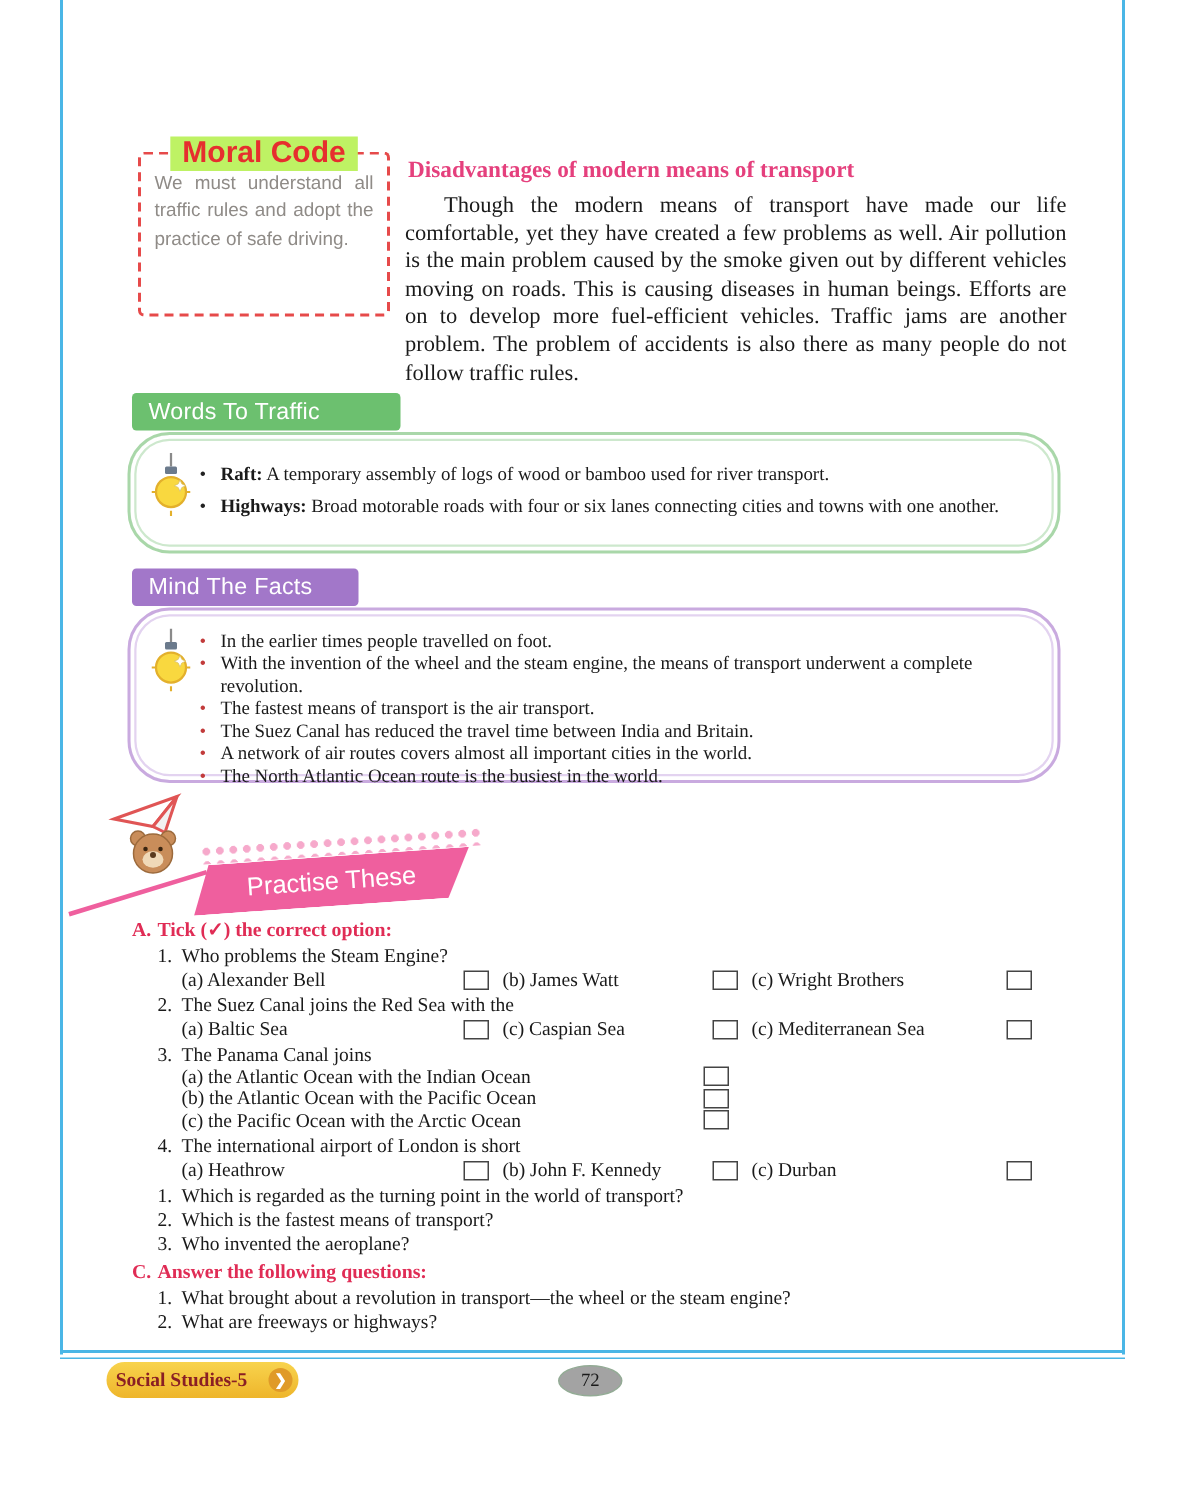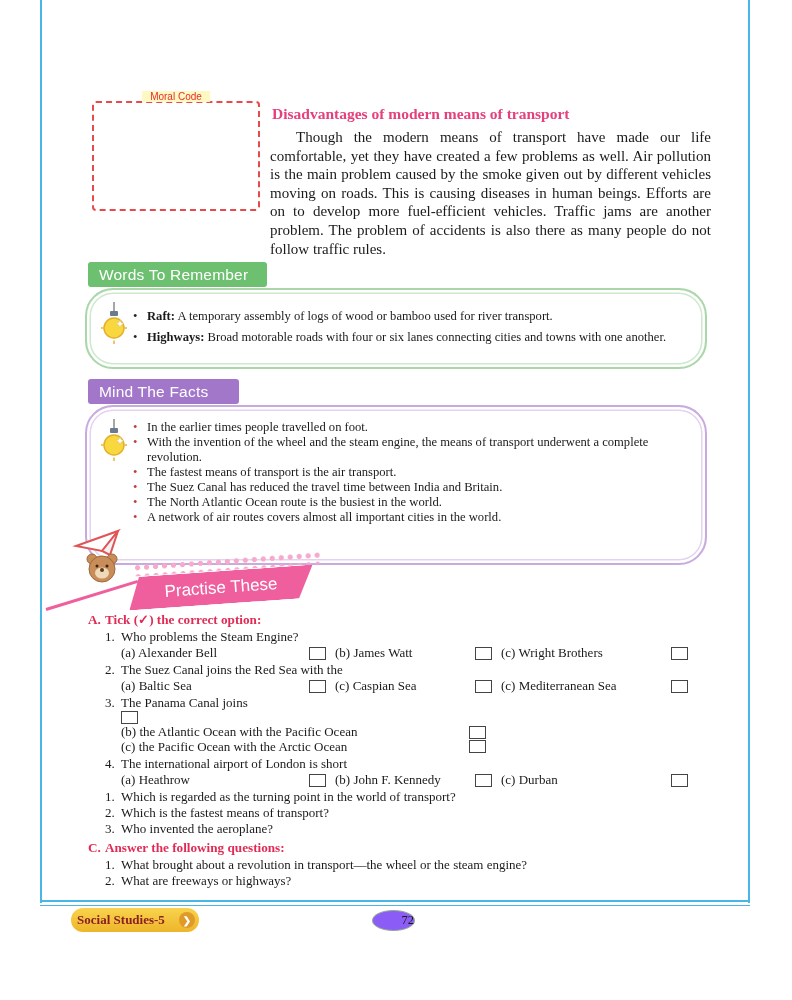--- a/index.html
+++ b/index.html
@@ -10,22 +10,22 @@
   
   .vline { position:absolute; top:0; width:2px; height:903px; background:#4ab6e6; }
   .vline.left { left:40px; } .vline.right { left:748px; }
   .hline { position:absolute; left:40px; width:710px; background:#4ab6e6; }
   .hline.h1 { top:900px; height:2px; } .hline.h2 { top:905px; height:1px; }
 
   
   .moral-box { position:absolute; left:92px; top:101px; width:168px; height:110px;
     border:2px dashed #e64a4a; border-radius:4px; box-sizing:border-box; }
   .moral-title { position:absolute; top:-12px; left:50%; transform:translateX(-50%);
-    background:#fef9c3; padding:0 8px; font-family:"Liberation Sans",sans-serif;
-    font-weight:normal; font-size:10px; color:#e62e2e; white-space:nowrap; }
+    background:#bef264; padding:0 8px; font-family:"Liberation Sans",sans-serif;
+    font-weight:bold; font-size:20px; color:#e62e2e; white-space:nowrap; }
   .moral-text { padding:10px 9px 6px; font-family:"Liberation Sans",sans-serif;
     font-size:12.6px; color:#8f8b87; line-height:1.45; text-align:justify; }
 
   
   .lesson-heading { position:absolute; left:272px; top:105px; width:440px;
     font-weight:bold; font-size:15.5px; color:#e5407d; }
   .lesson-para { position:absolute; left:270px; top:128px; width:441px;
     font-size:15px; line-height:18.6px; text-align:justify; text-indent:26px; }
 
   
@@ -33,21 +33,21 @@
     font-size:15.5px; display:flex; align-items:center; padding-left:11px;
     box-sizing:border-box; border-radius:3px; letter-spacing:.2px; }
   .wtr-banner { left:88px; top:262px; width:179px; height:25px; background:#6cc06f; }
   .mtf-banner { left:88px; top:379px; width:151px; height:25px; background:#a277c9; }
 
   
   .info-box { position:absolute; left:85px; width:622px; border-radius:28px;
     box-sizing:border-box; background:#fff; }
   .wtr-box { top:288px; height:81px; border:2px solid #a9d7a9;
     box-shadow: inset 0 0 0 2.5px #fff, inset 0 0 0 4px #cde8cd; }
-  .mtf-box { top:405px; height:160px; border:2px solid #c9aadf;
+  .mtf-box { top:405px; height:117px; border:2px solid #c9aadf;
     box-shadow: inset 0 0 0 2.5px #fff, inset 0 0 0 4px #e3d3f0; }
   .bulb { position:absolute; left:14px; top:12px; }
   .wtr-list { position:absolute; left:44px; top:19px; right:14px; font-size:12.6px; }
   .w-item { position:relative; padding-left:16px; margin-bottom:6px; }
   .w-item::before { content:"\2022"; position:absolute; left:2px; color:#222; }
   .term { font-weight:bold; }
   .mtf-list { position:absolute; left:44px; top:13px; right:16px; font-size:12.6px; line-height:14.6px; }
   .m-item { position:relative; padding-left:16px; margin-bottom:.5px; }
   .m-item::before { content:"\2022"; position:absolute; left:2px; color:#c23b3b; }
 
@@ -83,42 +83,43 @@
   
   .footer-badge { position:absolute; left:71px; top:908px; width:128px; height:24px;
     background:linear-gradient(#f8d34d,#eeb52b); border-radius:12px;
     display:flex; align-items:center; justify-content:center; padding-right:28px;
     box-sizing:border-box; font-size:13px; font-weight:bold; color:#8a1f24; }
   .badge-arrow { position:absolute; right:4px; top:4px; width:16px; height:16px;
     border-radius:50%; background:#e09a28; color:#fff; font-size:10px;
     display:flex; align-items:center; justify-content:center; }
   .badge-arrow::before { content:"\276F"; }
   .page-oval { position:absolute; left:372px; top:910px; width:43px; height:21px;
-    background:#8b5cf6; border:1.5px solid #93ab95; border-radius:50%;
-    display:flex; align-items:center; justify-content:flex-end; font-size:12.5px;
+    background:#a3a3a3; border:1.5px solid #93ab95; border-radius:50%;
+    display:flex; align-items:center; justify-content:center; font-size:12.5px;
     box-sizing:border-box; }
 </style>
 </head>
 <body>
 
 <div class="page">
 
   <div class="vline left"></div>
   <div class="vline right"></div>
   <div class="hline h1"></div>
   <div class="hline h2"></div>
 
   <div class="moral-box">
     <div class="moral-title">Moral Code</div>
+    <div class="moral-text">We must understand all traffic rules and adopt the practice of safe driving.</div>
   </div>
 
   <div class="lesson-heading">Disadvantages of modern means of transport</div>
   <div class="lesson-para">Though the modern means of transport have made our life comfortable, yet they have created a few problems as well. Air pollution is the main problem caused by the smoke given out by different vehicles moving on roads. This is causing diseases in human beings. Efforts are on to develop more fuel-efficient vehicles. Traffic jams are another problem. The problem of accidents is also there as many people do not follow traffic rules.</div>
 
-  <div class="banner wtr-banner">Words To Remember</div>
+  <div class="banner wtr-banner">Words To Traffic</div>
   <div class="info-box wtr-box">
     <svg class="bulb" width="26" height="42" viewBox="0 0 26 42">
       <line x1="13" y1="0" x2="13" y2="9" stroke="#8a8a8a" stroke-width="1.5"></line>
       <rect x="9" y="9" width="8" height="5" rx="1" fill="#6b7a8c"></rect>
       <circle cx="13" cy="26" r="10" fill="#f9d83f" stroke="#e3b02c" stroke-width="1.5"></circle>
       <line x1="13" y1="38.5" x2="13" y2="42" stroke="#e3b02c" stroke-width="1.4"></line>
       <line x1="2.5" y1="26" x2="0" y2="26" stroke="#e3b02c" stroke-width="1.4"></line>
       <line x1="26" y1="26" x2="23.5" y2="26" stroke="#e3b02c" stroke-width="1.4"></line>
       <path d="M19 18 l1.2 2.6 2.6 1.2 -2.6 1.2 -1.2 2.6 -1.2 -2.6 -2.6 -1.2 2.6 -1.2 z" fill="#fff" stroke="#d8c06a" stroke-width="0.5"></path>
     </svg>
@@ -143,22 +144,22 @@
       <line x1="13" y1="38.5" x2="13" y2="42" stroke="#e3b02c" stroke-width="1.4"></line>
       <line x1="2.5" y1="26" x2="0" y2="26" stroke="#e3b02c" stroke-width="1.4"></line>
       <line x1="26" y1="26" x2="23.5" y2="26" stroke="#e3b02c" stroke-width="1.4"></line>
       <path d="M19 18 l1.2 2.6 2.6 1.2 -2.6 1.2 -1.2 2.6 -1.2 -2.6 -2.6 -1.2 2.6 -1.2 z" fill="#fff" stroke="#d8c06a" stroke-width="0.5"></path>
     </svg>
     <div class="mtf-list">
       <div class="m-item">In the earlier times people travelled on foot.</div>
       <div class="m-item">With the invention of the wheel and the steam engine, the means of transport underwent a complete revolution.</div>
       <div class="m-item">The fastest means of transport is the air transport.</div>
       <div class="m-item">The Suez Canal has reduced the travel time between India and Britain.</div>
+      <div class="m-item">A network of air routes covers almost all important cities in the world.</div>
       <div class="m-item">The North Atlantic Ocean route is the busiest in the world.</div>
-      <div class="m-item">A network of air routes covers almost all important cities in the world.</div>
     </div>
   </div>
 
   <div class="swoosh"></div>
   <svg class="bear" width="72" height="58" viewBox="0 0 72 58">
     <polygon points="6,18 48,3 32,23" fill="#fff" stroke="#e05555" stroke-width="2"></polygon>
     <polygon points="32,23 48,3 40,27" fill="#f2f2f2" stroke="#e05555" stroke-width="2"></polygon>
     <circle cx="22" cy="31" r="5" fill="#c98d5a" stroke="#9c6a3c"></circle>
     <circle cx="42" cy="31" r="5" fill="#c98d5a" stroke="#9c6a3c"></circle>
     <circle cx="32" cy="41" r="13" fill="#c98d5a" stroke="#9c6a3c"></circle>
@@ -200,20 +201,21 @@
       <span class="checkbox"></span>
       <span>(c) Mediterranean Sea</span>
       <span class="checkbox"></span>
     </div>
 
     <div class="q-row">
       <span class="q-num">3.</span>
       <span>The Panama Canal joins</span>
     </div>
     <div class="q3-row">
+      <span>(a) the Atlantic Ocean with the Indian Ocean</span>
       <span class="checkbox"></span>
     </div>
     <div class="q3-row">
       <span>(b) the Atlantic Ocean with the Pacific Ocean</span>
       <span class="checkbox"></span>
     </div>
     <div class="q3-row">
       <span>(c) the Pacific Ocean with the Arctic Ocean</span>
       <span class="checkbox"></span>
     </div>

